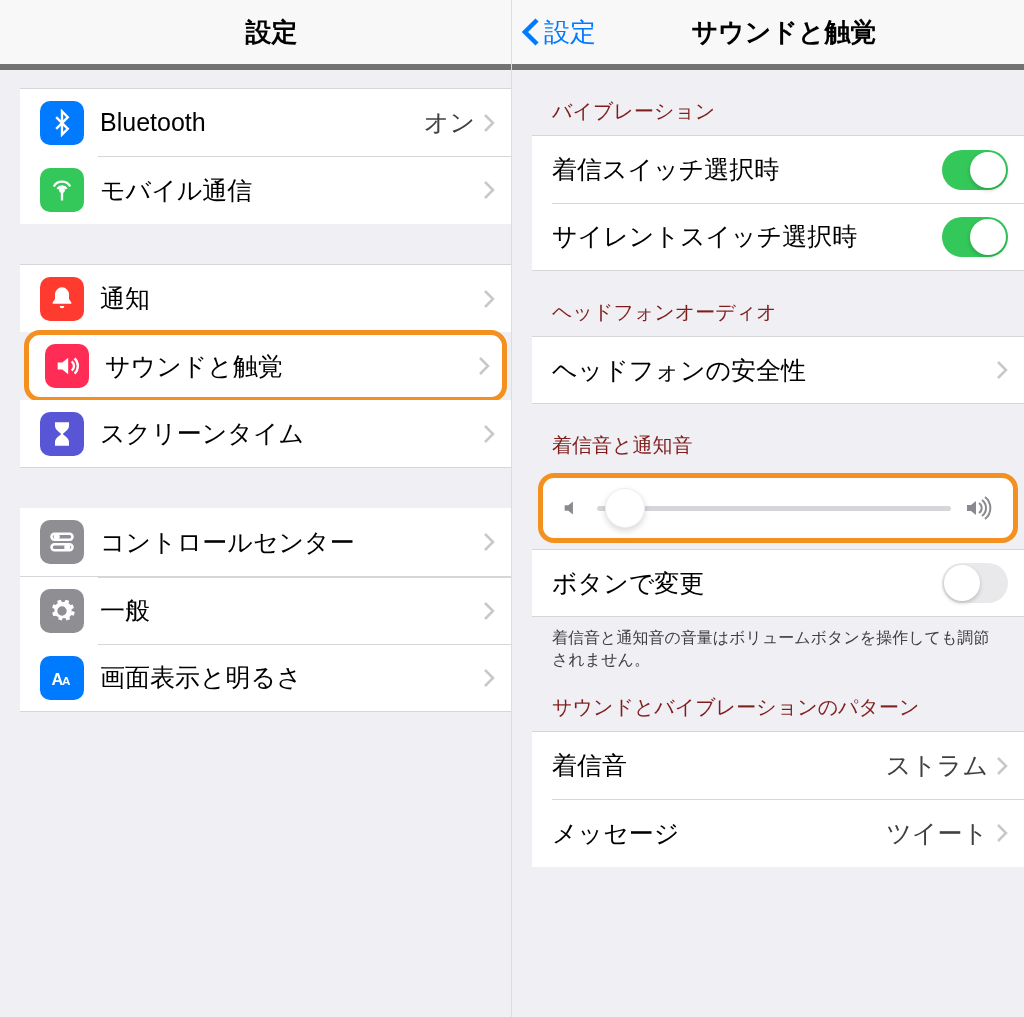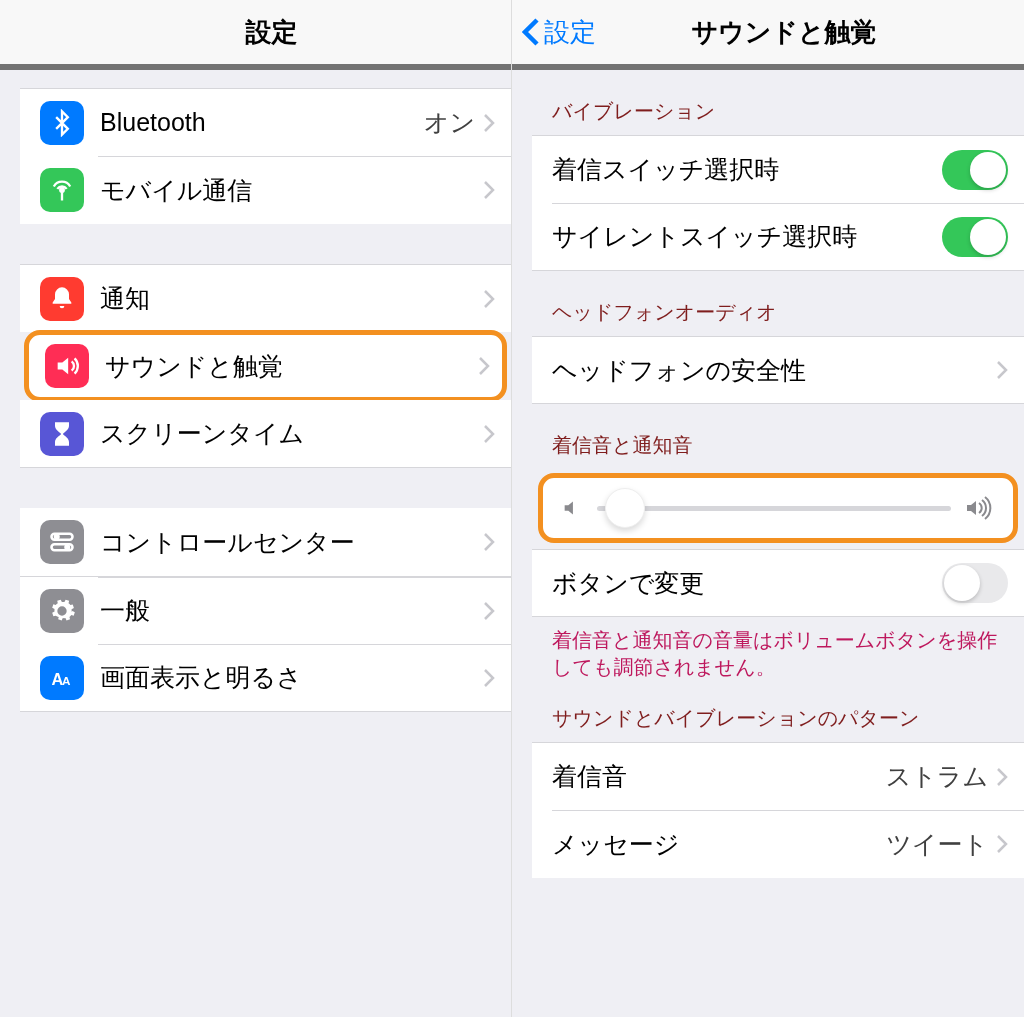--- a/index.html
+++ b/index.html
@@ -42,22 +42,22 @@
   .content { flex: 1; overflow: hidden; background: #efeff4; padding-left: 20px; }
   .spacer-sm { height: 18px; background: #efeff4; }
   .spacer-md { height: 40px; background: #efeff4; }
   .group-header {
     padding: 28px 20px 10px 20px;
     font-size: 20px;
     color: #7f1d1d;
   }
   .group-footer {
     padding: 10px 20px 6px 20px;
-    font-size: 20px;
-    color: #be185d;
+    font-size: 16px;
+    color: #404040;
     line-height: 1.35;
   }
   .cell {
     background: #fff;
     display: flex;
     align-items: center;
     min-height: 68px;
     padding: 10px 16px 10px 20px;
     position: relative;
   }

